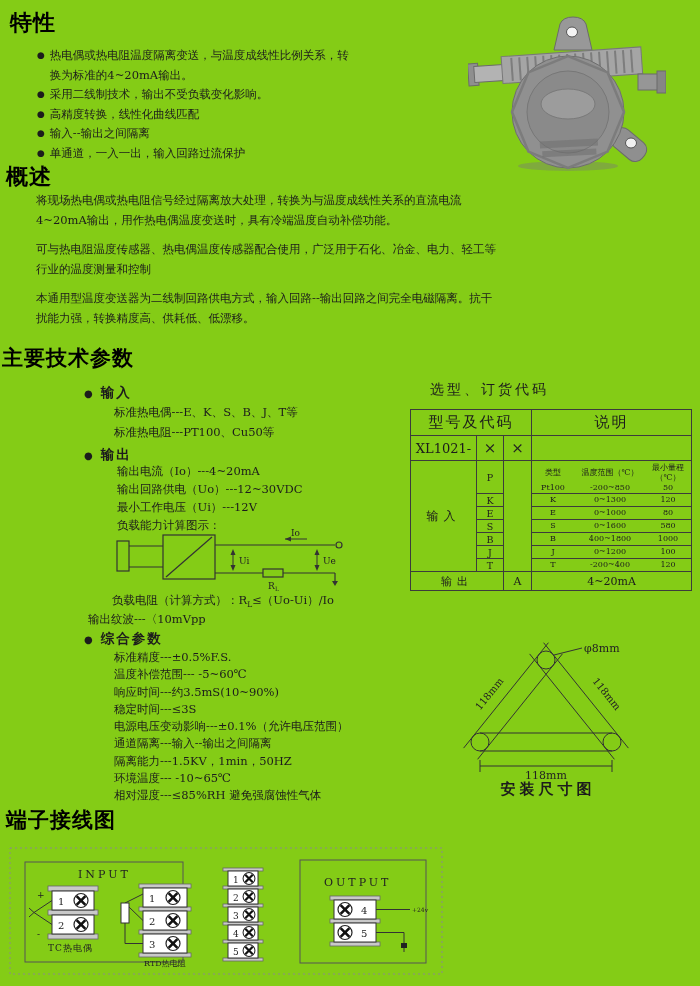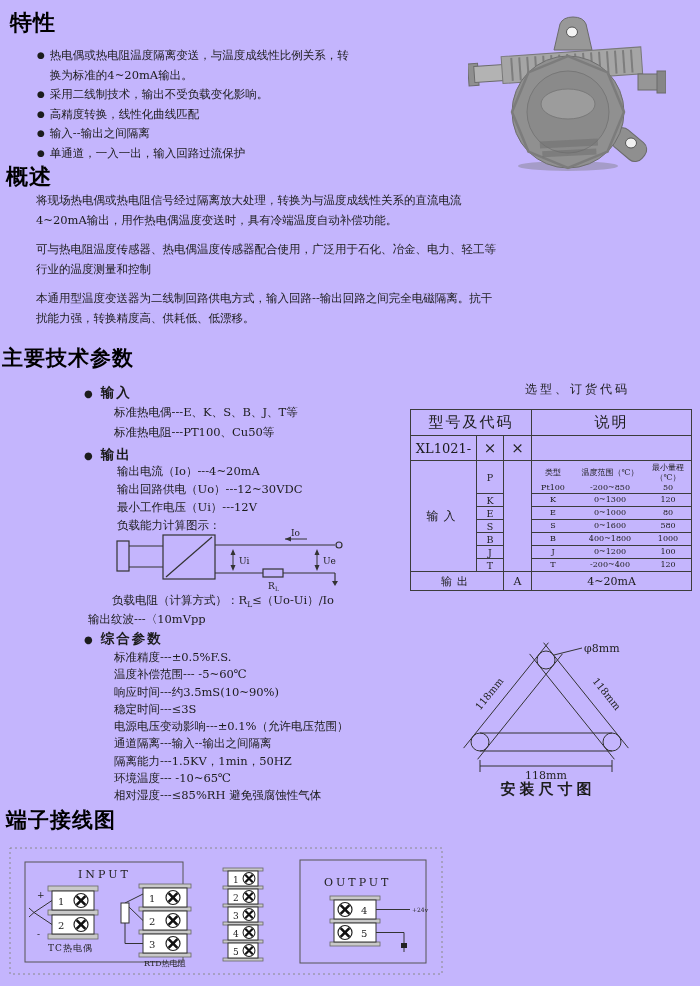--- a/index.html
+++ b/index.html
@@ -1,18 +1,18 @@
 <!DOCTYPE html>
 <html><head>
 <meta charset="utf-8">
 <style>
   * { margin:0; padding:0; box-sizing:border-box; }
   html,body { background:#ffffff; }
   #page {
-    position:relative; width:700px; height:986px; background:#c4b5fd;
+    position:relative; width:700px; height:986px; background:#84cc16;
     font-family:"DejaVu Serif","Liberation Serif",serif;
     color:#1c1c1c; overflow:hidden;
   }
   .abs { position:absolute; }
   .h1 {
     font-family:"DejaVu Sans","Liberation Sans",sans-serif;
     font-weight:bold; font-size:22px; color:#000; letter-spacing:1px;
   }
   
   .b-item { display:flex; line-height:19.5px; font-size:11.5px; }
@@ -35,21 +35,21 @@
   .r-model td { height:25px; }
   .model-cell { font-size:13px; font-family:"DejaVu Serif",serif; }
   .x-cell { font-size:15px; font-weight:normal; color:#222; }
   .grp { font-size:12px; letter-spacing:5px; }
   .code-cell { font-size:9.5px; }
   .r-in td { height:13px; }
   .r-p td { height:28px; }
   .r-out td { height:19px; font-size:11px; }
   .sub-h, .sub-r { display:grid; grid-template-columns:42px 72px 44px; justify-items:center; align-items:center; font-size:8px; line-height:10px; }
   .sub-h { margin-top:2px; }
-  .ttl { font-size:12px; letter-spacing:3px; text-align:right; }
+  .ttl { font-size:14px; letter-spacing:3px; text-align:left; }
   .cap { font-size:15px; font-weight:bold; letter-spacing:4px; text-align:center; }
   svg text { font-family:"DejaVu Serif","Liberation Serif",serif; fill:#222; }
 </style>
 </head>
 <body>
 
 <div id="page">
 
   <div class="abs h1" style="left:10px; top:8px;">特性</div>
 

